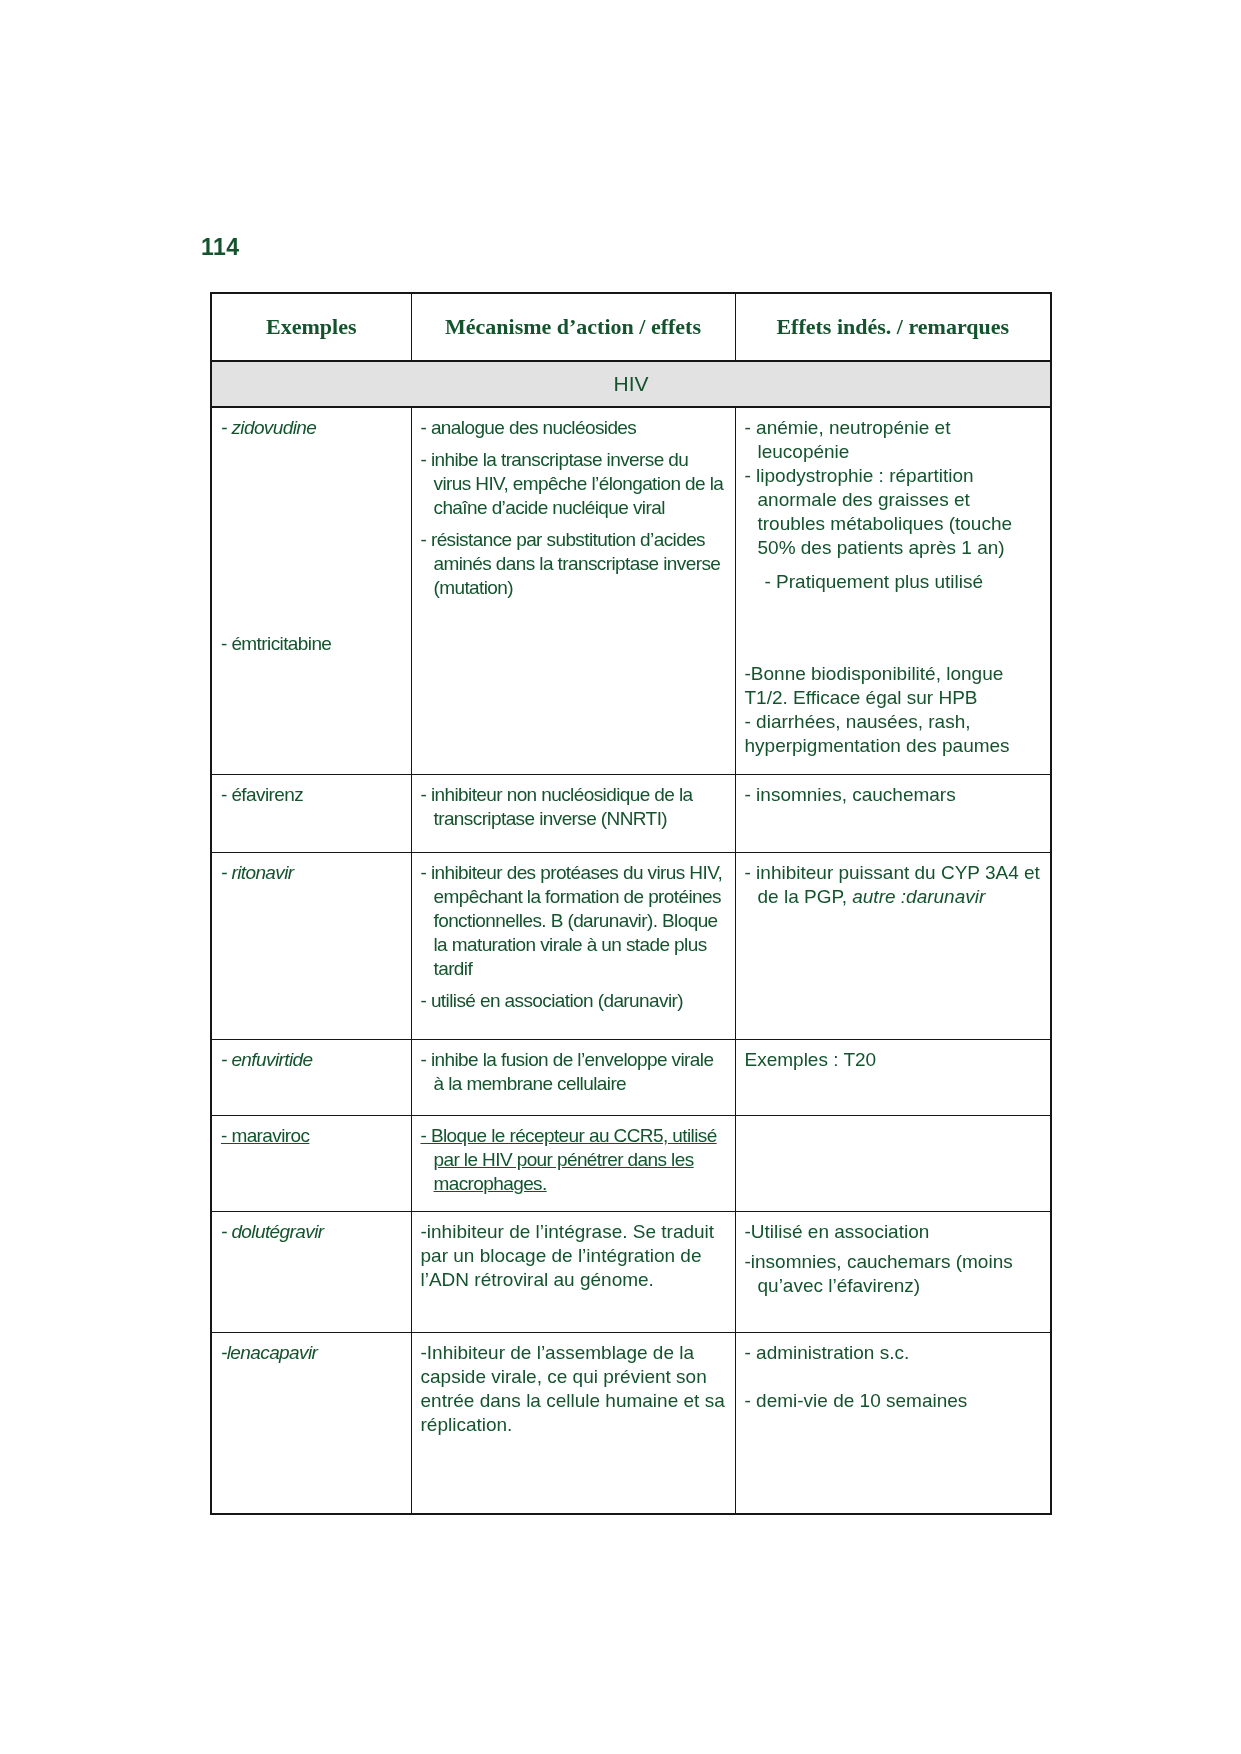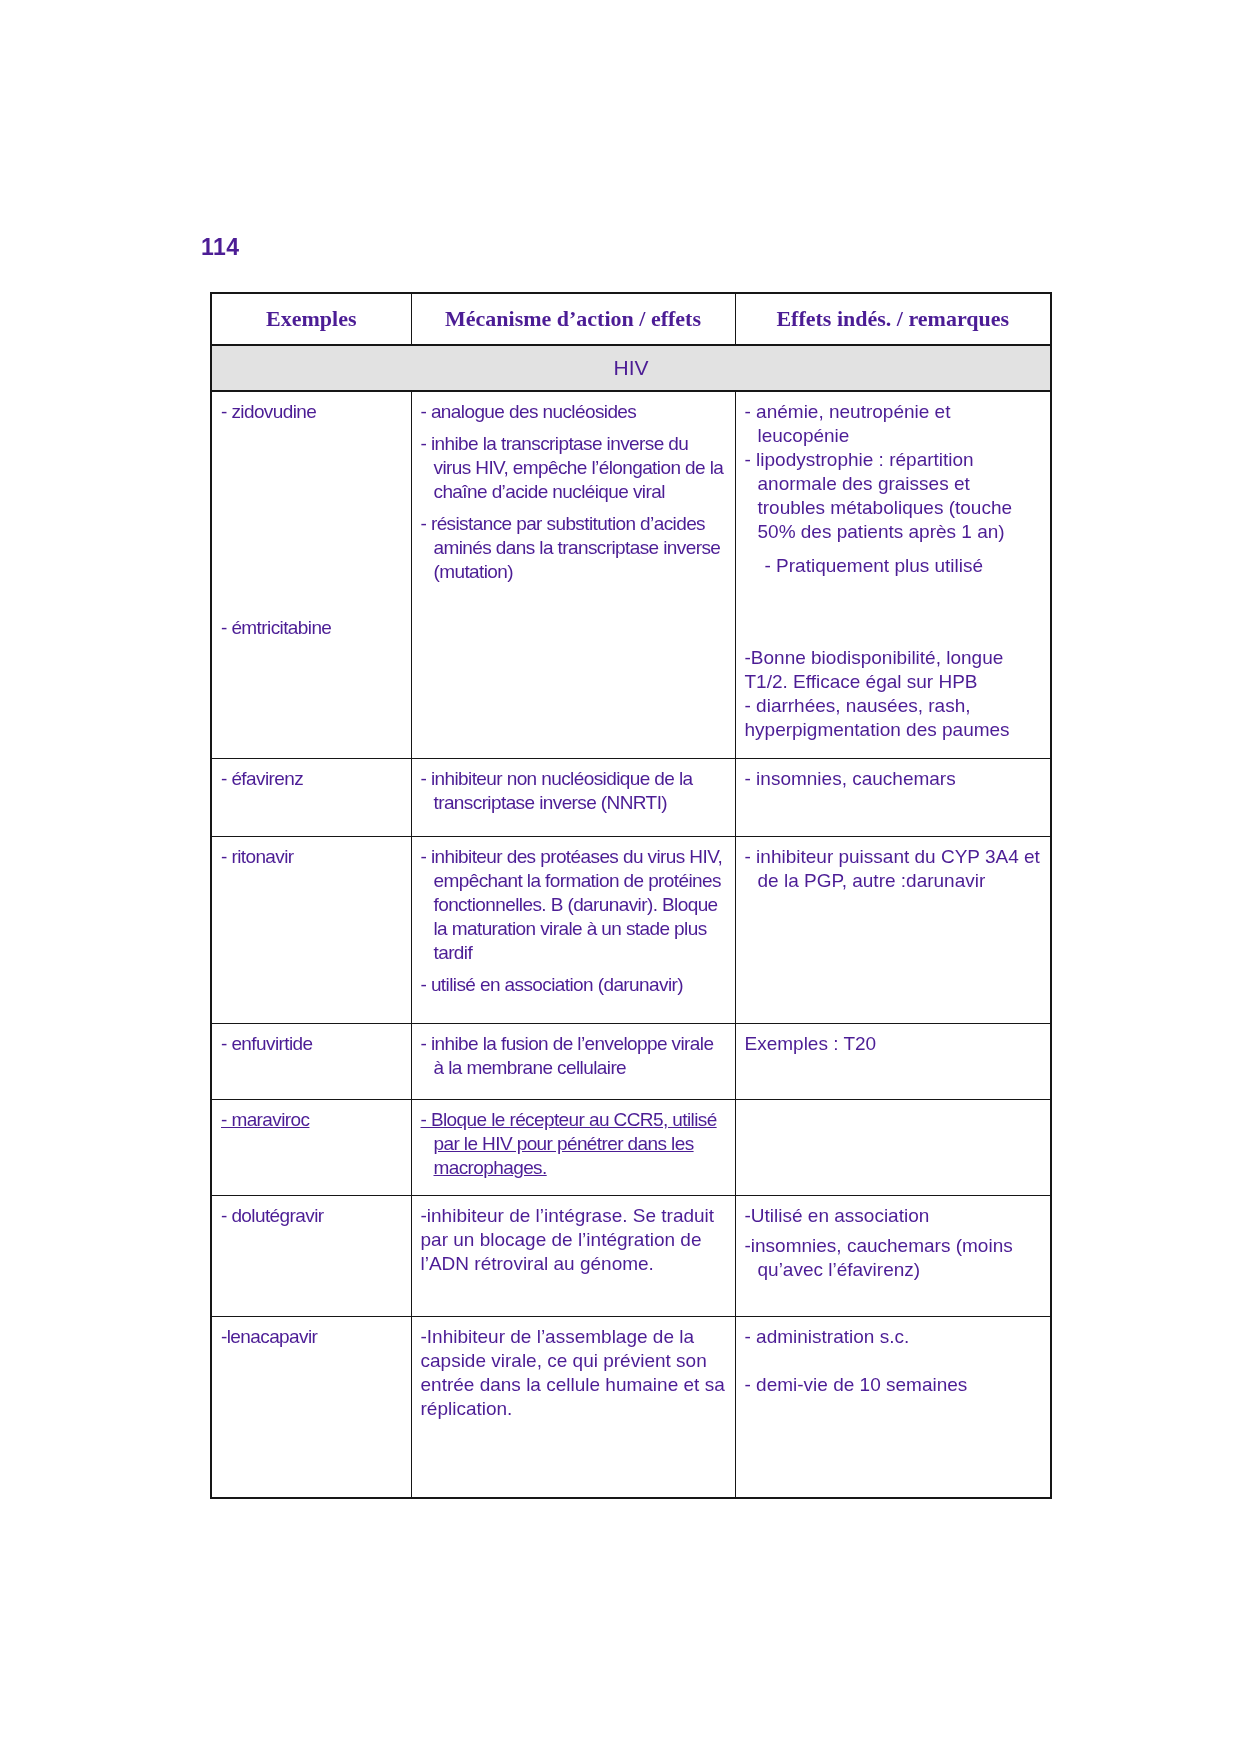--- a/index.html
+++ b/index.html
@@ -3,21 +3,21 @@
 <meta charset="utf-8">
 <style>
   * { box-sizing: border-box; }
   html, body { margin: 0; padding: 0; background: #ffffff; }
   .page {
     position: relative;
     width: 1038px;
     height: 1754px;
     background: #ffffff;
     font-family: "Liberation Sans", sans-serif;
-    color: #4c1d95;
+    color: #14532d;
   }
   .page-number {
     position: absolute;
     left: 201px;
     top: 234px;
     font-size: 23px;
     font-weight: bold;
     letter-spacing: 0.5px;
   }
   table.drug-table {
@@ -34,39 +34,39 @@
   col.c2 { width: 316px; }
   th, td { border: 1.6px solid #161616; vertical-align: top; }
   th {
     font-family: "Liberation Serif", serif;
     font-size: 22px;
     font-weight: bold;
     text-align: center;
     vertical-align: middle;
     height: 48px;
     border-bottom-width: 2.4px;
-    padding: 12px 2px;
+    padding: 20px 2px;
   }
   tr.section-row td {
     background: #e2e2e2;
     height: 46px;
     text-align: center;
     vertical-align: middle;
     font-size: 21px;
     border-bottom-width: 2.4px;
     padding: 8px;
   }
   td.cell {
     padding: 8px 8px 6px 9px;
     font-size: 19px;
     line-height: 24px;
   }
   .para { margin: 0; }
   .hang { padding-left: 13px; text-indent: -13px; }
-  .it { }
+  .it { font-style: italic; }
   .narrow { letter-spacing: -0.6px; }
 </style>
 </head>
 <body>
 
 <div class="page">
 
   <div class="page-number">114</div>
 
   <table class="drug-table">

